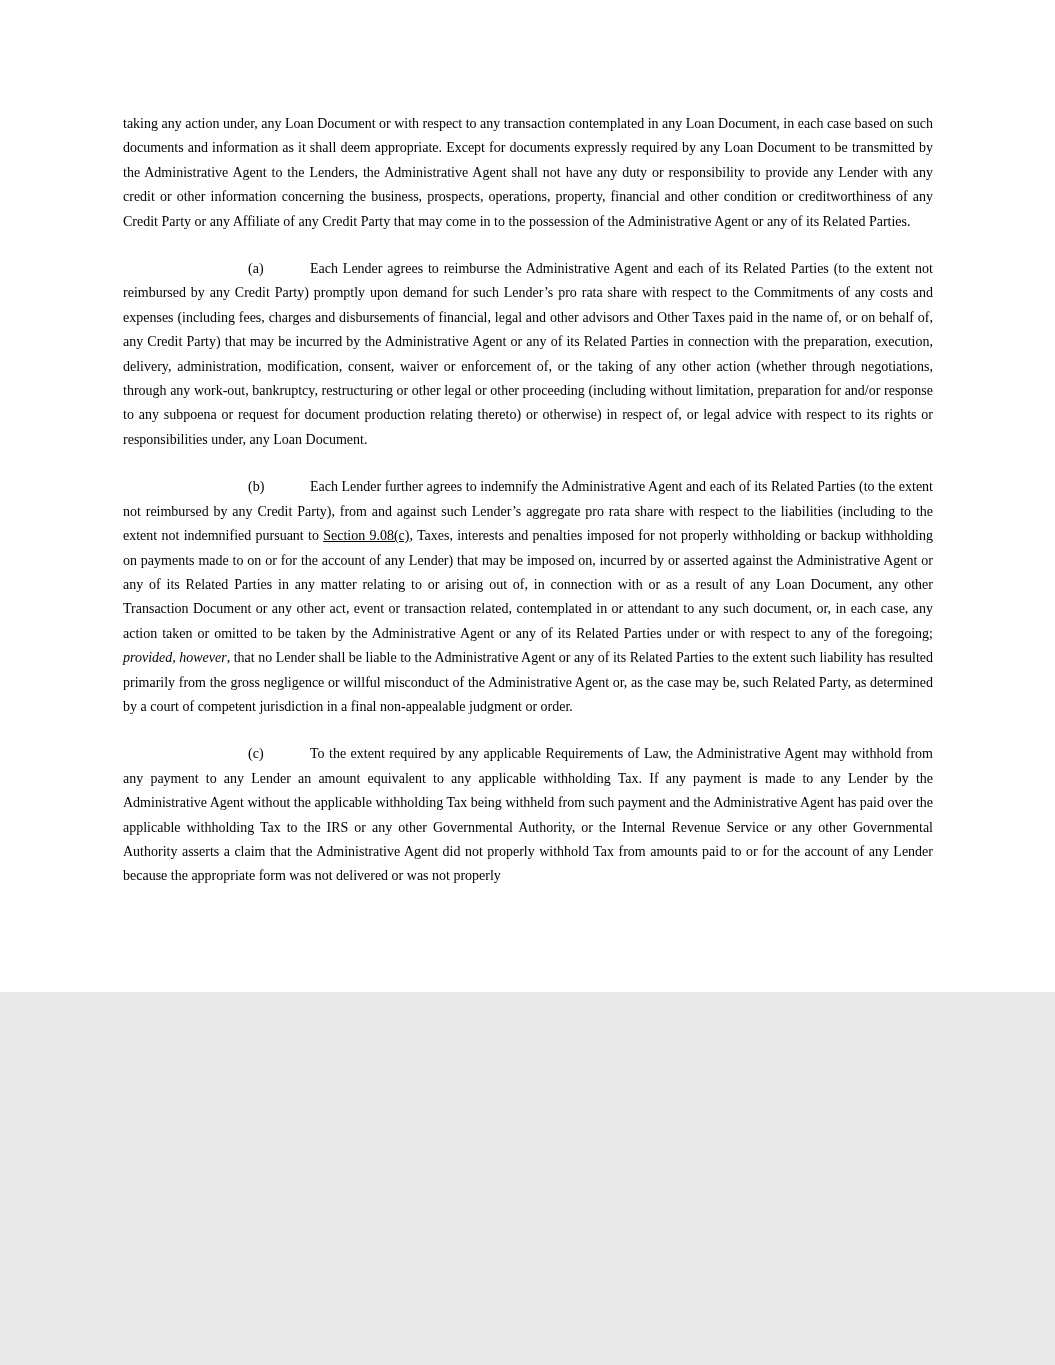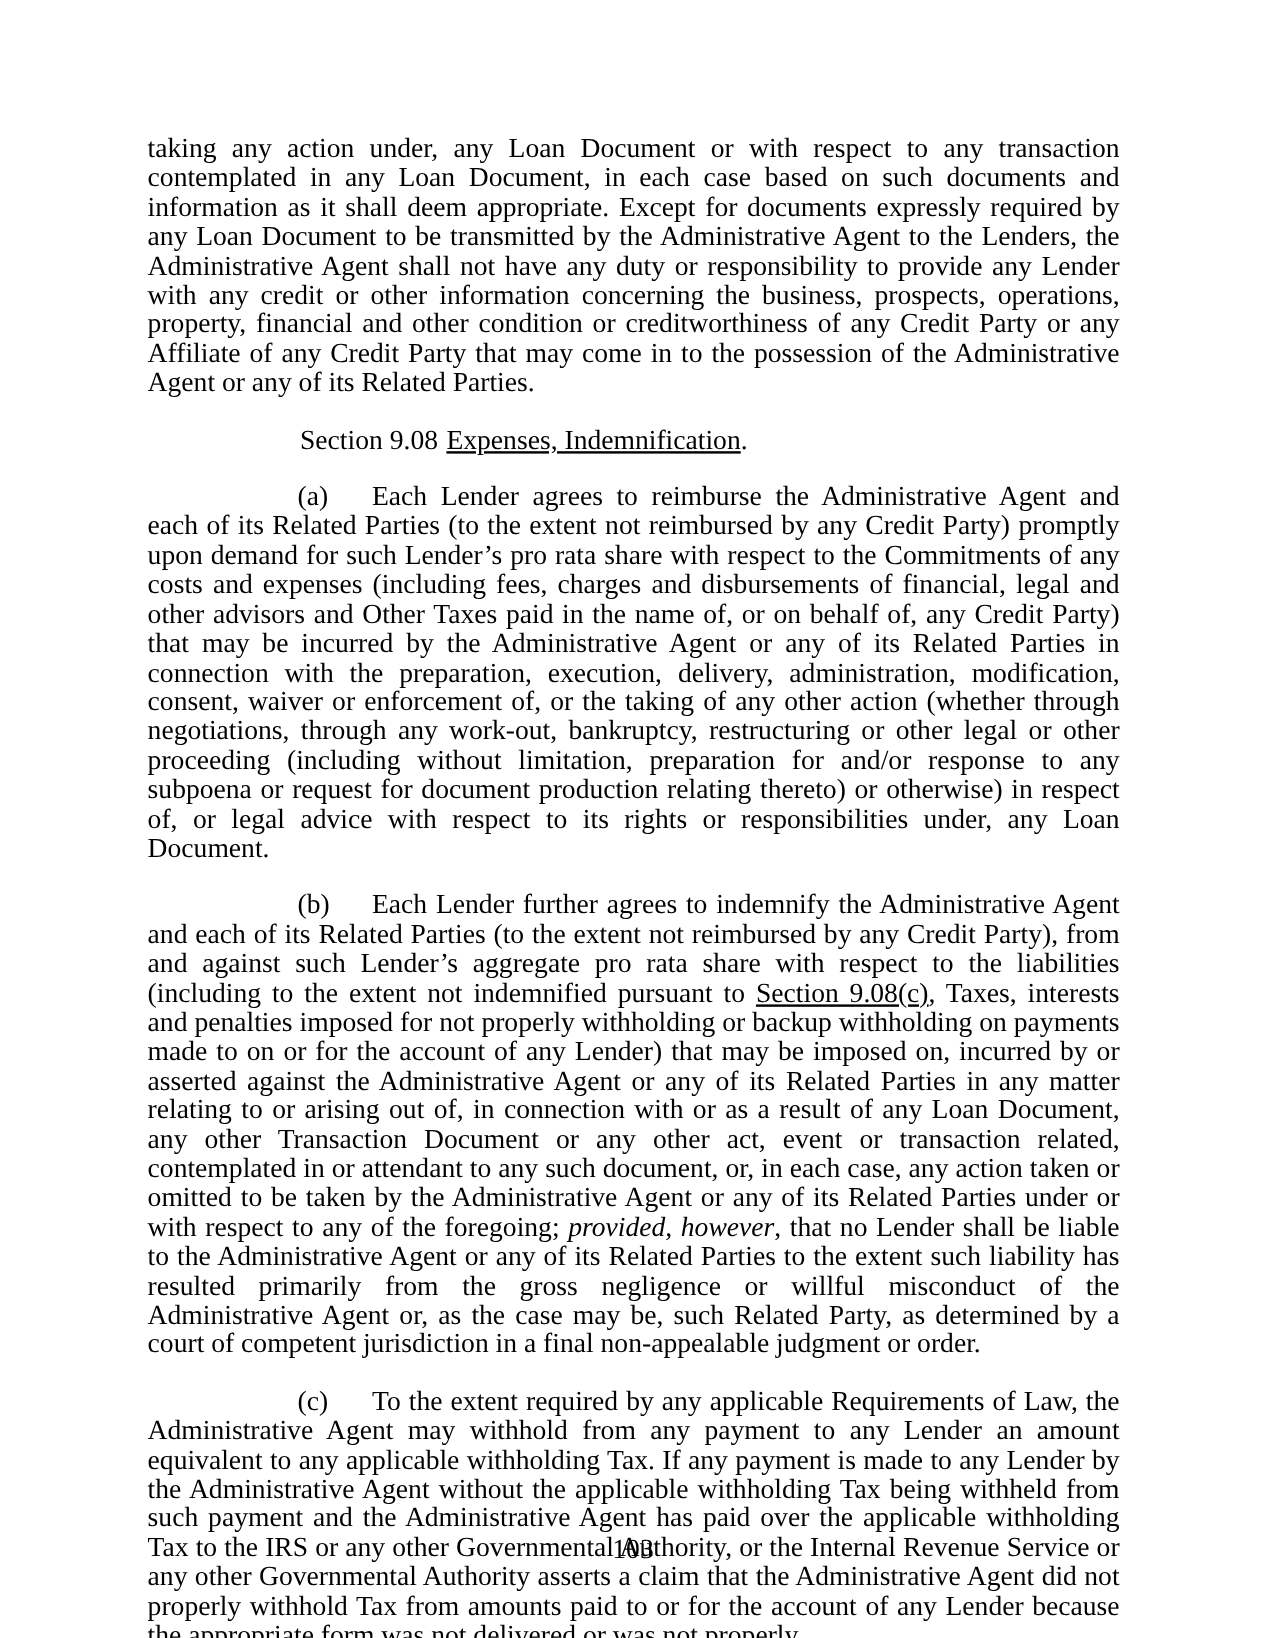--- a/index.html
+++ b/index.html
@@ -1,25 +1,25 @@
 <!DOCTYPE html>
 <html><head>
 <meta charset="utf-8">
 <style>
   * { box-sizing: border-box; }
   html, body { margin: 0; padding: 0; background: #e9e9e9; }
   .page {
     position: relative;
     width: 1055px;
-    height: 1365px;
+    height: 992px;
     margin: 0 auto;
     background: #ffffff;
     color: #000000;
     font-family: "Liberation Serif", "DejaVu Serif", serif;
-    font-size: 23px;
+    font-size: 14px;
     line-height: 24.4px;
     padding: 112px 122px 0 123px;
     text-align: justify;
     overflow: hidden;
   }
   .para { margin: 0 0 23px 0; text-indent: 125px; }
   .para.no-indent { text-indent: 0; }
   .para.heading { text-indent: 127px; }
   .section-label {
     display: inline-block;
@@ -42,21 +42,20 @@
     text-indent: 0;
   }
 </style>
 </head>
 <body>
 
 <div class="page">
 
   <p class="para no-indent">taking any action under, any Loan Document or with respect to any transaction contemplated in any Loan Document, in each case based on such documents and information as it shall deem appropriate.  Except for documents expressly required by any Loan Document to be transmitted by the Administrative Agent to the Lenders, the Administrative Agent shall not have any duty or responsibility to provide any Lender with any credit or other information concerning the business, prospects, operations, property, financial and other condition or creditworthiness of any Credit Party or any Affiliate of any Credit Party that may come in to the possession of the Administrative Agent or any of its Related Parties.</p>
 
-  <p class="para heading"><span class="section-label">Section 9.08</span><span class="u">Expenses, Indemnification</span><span>.</span></p>
 
   <p class="para"><span class="marker">(a)</span><span>Each Lender agrees to reimburse the Administrative Agent and each of its Related Parties (to the extent not reimbursed by any Credit Party) promptly upon demand for such Lender’s pro rata share with respect to the Commitments of any costs and expenses (including fees, charges and disbursements of financial, legal and other advisors and Other Taxes paid in the name of, or on behalf of, any Credit Party) that may be incurred by the Administrative Agent or any of its Related Parties in connection with the preparation, execution, delivery, administration, modification, consent, waiver or enforcement of, or the taking of any other action (whether through negotiations, through any work-out, bankruptcy, restructuring or other legal or other proceeding (including without limitation, preparation for and/or response to any subpoena or request for document production relating thereto) or otherwise) in respect of, or legal advice with respect to its rights or responsibilities under, any Loan Document.</span></p>
 
   <p class="para"><span class="marker">(b)</span><span>Each Lender further agrees to indemnify the Administrative Agent and each of its Related Parties (to the extent not reimbursed by any Credit Party), from and against such Lender’s aggregate pro rata share with respect to the liabilities (including to the extent not indemnified pursuant to </span><span class="u">Section 9.08(c)</span><span>, Taxes, interests and penalties imposed for not properly withholding or backup withholding on payments made to on or for the account of any Lender) that may be imposed on, incurred by or asserted against the Administrative Agent or any of its Related Parties in any matter relating to or arising out of, in connection with or as a result of any Loan Document, any other Transaction Document or any other act, event or transaction related, contemplated in or attendant to any such document, or, in each case, any action taken or omitted to be taken by the Administrative Agent or any of its Related Parties under or with respect to any of the foregoing; </span><span class="i">provided, however</span><span>, that no Lender shall be liable to the Administrative Agent or any of its Related Parties to the extent such liability has resulted primarily from the gross negligence or willful misconduct of the Administrative Agent or, as the case may be, such Related Party, as determined by a court of competent jurisdiction in a final non-appealable judgment or order.</span></p>
 
   <p class="para"><span class="marker">(c)</span><span>To the extent required by any applicable Requirements of Law, the Administrative Agent may withhold from any payment to any Lender an amount equivalent to any applicable withholding Tax.  If any payment is made to any Lender by the Administrative Agent without the applicable withholding Tax being withheld from such payment and the Administrative Agent has paid over the applicable withholding Tax to the IRS or any other Governmental Authority, or the Internal Revenue Service or any other Governmental Authority asserts a claim that the Administrative Agent did not properly withhold Tax from amounts paid to or for the account of any Lender because the appropriate form was not delivered or was not properly</span></p>
 
   <div class="page-number">103</div>
 
 </div>

